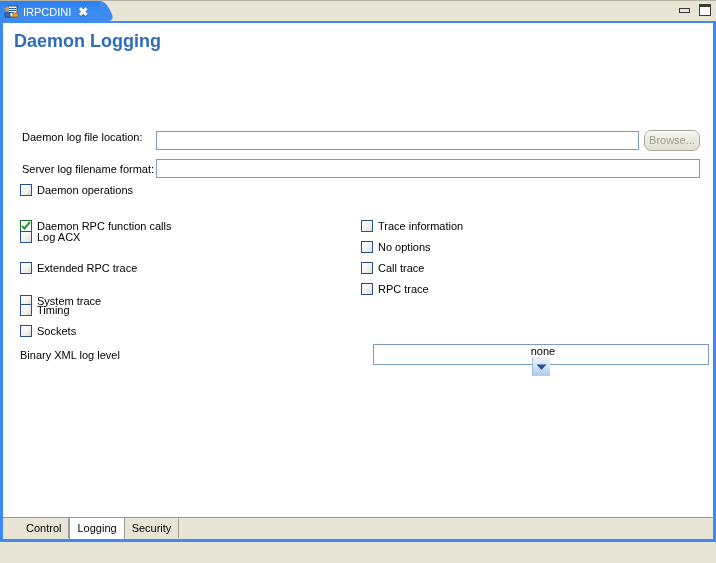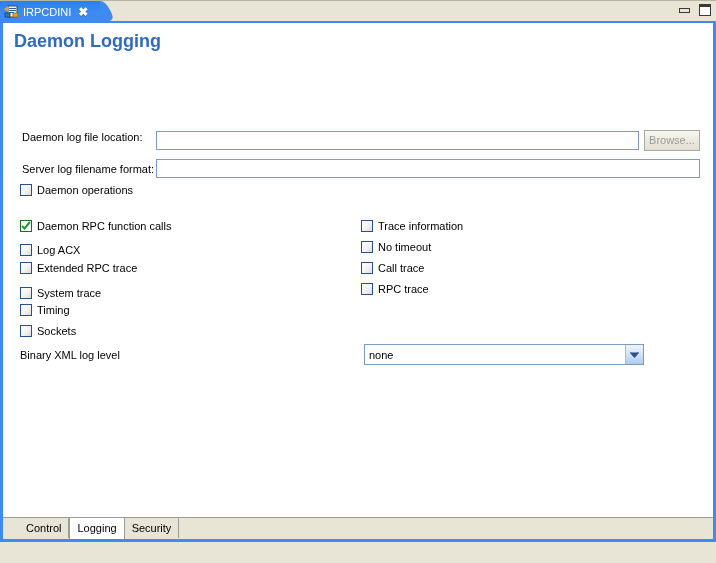--- a/index.html
+++ b/index.html
@@ -193,21 +193,21 @@
     padding: 0 3px;
     outline: none;
     height: 19px;
     line-height: 17px;
   }
   .btn {
     position: absolute;
     box-sizing: border-box;
     height: 21px;
     border: 1px solid #a9a9a0;
-    border-radius: 0;
+    border-radius: 7px;
     background: linear-gradient(to bottom, #f7f6f1 0%, #ebe9e0 50%, #e2dfd3 100%);
     color: #9b9b94;
     font-family: "Liberation Sans", sans-serif;
     font-size: 11px;
     text-align: center;
     line-height: 19px;
     white-space: nowrap;
   }
 
   
@@ -367,60 +367,60 @@
 
 
       <div class="cbrow" style="left:17px; top:197px;">
         <span class="cbox checked">
           <svg width="10" height="10" viewBox="0 0 10 10">
               <path d="M1,5 L3.5,7.5 L9,1" stroke="#1d9b2b" stroke-width="2" fill="none"></path>
             </svg>
         </span>
         <span class="cblabel">Daemon RPC function calls</span>
       </div>
-      <div class="cbrow" style="left:17px; top:221px;">
+      <div class="cbrow" style="left:17px; top:208px;">
         <span class="cbox"></span>
         <span class="cblabel">Log ACX</span>
       </div>
       <div class="cbrow" style="left:17px; top:239px;">
         <span class="cbox"></span>
         <span class="cblabel">Extended RPC trace</span>
       </div>
-      <div class="cbrow" style="left:17px; top:264px;">
+      <div class="cbrow" style="left:17px; top:272px;">
         <span class="cbox"></span>
         <span class="cblabel">System trace</span>
       </div>
       <div class="cbrow" style="left:17px; top:281px;">
         <span class="cbox"></span>
         <span class="cblabel">Timing</span>
       </div>
       <div class="cbrow" style="left:17px; top:302px;">
         <span class="cbox"></span>
         <span class="cblabel">Sockets</span>
       </div>
 
       <div class="cbrow" style="left:358px; top:197px;">
         <span class="cbox"></span>
         <span class="cblabel">Trace information</span>
       </div>
       <div class="cbrow" style="left:358px; top:218px;">
         <span class="cbox"></span>
-        <span class="cblabel">No timeout</span>
+        <span class="cblabel">No options</span>
       </div>
       <div class="cbrow" style="left:358px; top:239px;">
         <span class="cbox"></span>
         <span class="cblabel">Call trace</span>
       </div>
       <div class="cbrow" style="left:358px; top:260px;">
         <span class="cbox"></span>
         <span class="cblabel">RPC trace</span>
       </div>
 
       <div class="lbl" style="left:17px; top:326px;">Binary XML log level</div>
-      <div class="combo" style="left:361px; top:321px; width:280px;">
+      <div class="combo" style="left:370px; top:321px; width:336px;flex-direction:column;">
         <span class="combo-text">none</span>
         <span class="combo-arrow">
           <svg width="9" height="6" viewBox="0 0 9 6">
             <path d="M0.5,0.5 L4.5,5 L8.5,0.5" fill="#2b4f86" stroke="#2b4f86" stroke-width="1.2" stroke-linejoin="round"></path>
           </svg>
         </span>
       </div>
 
       <div class="tabfolder">
         <div class="ftab">Control</div>

